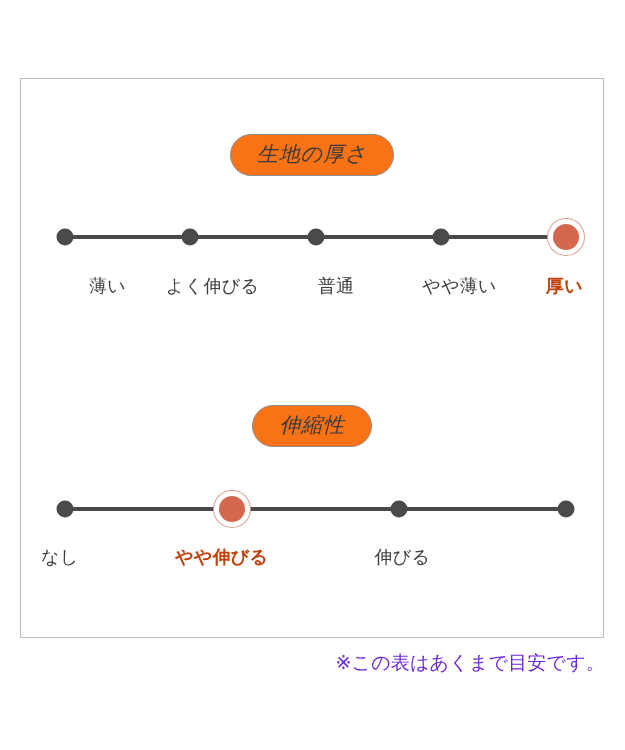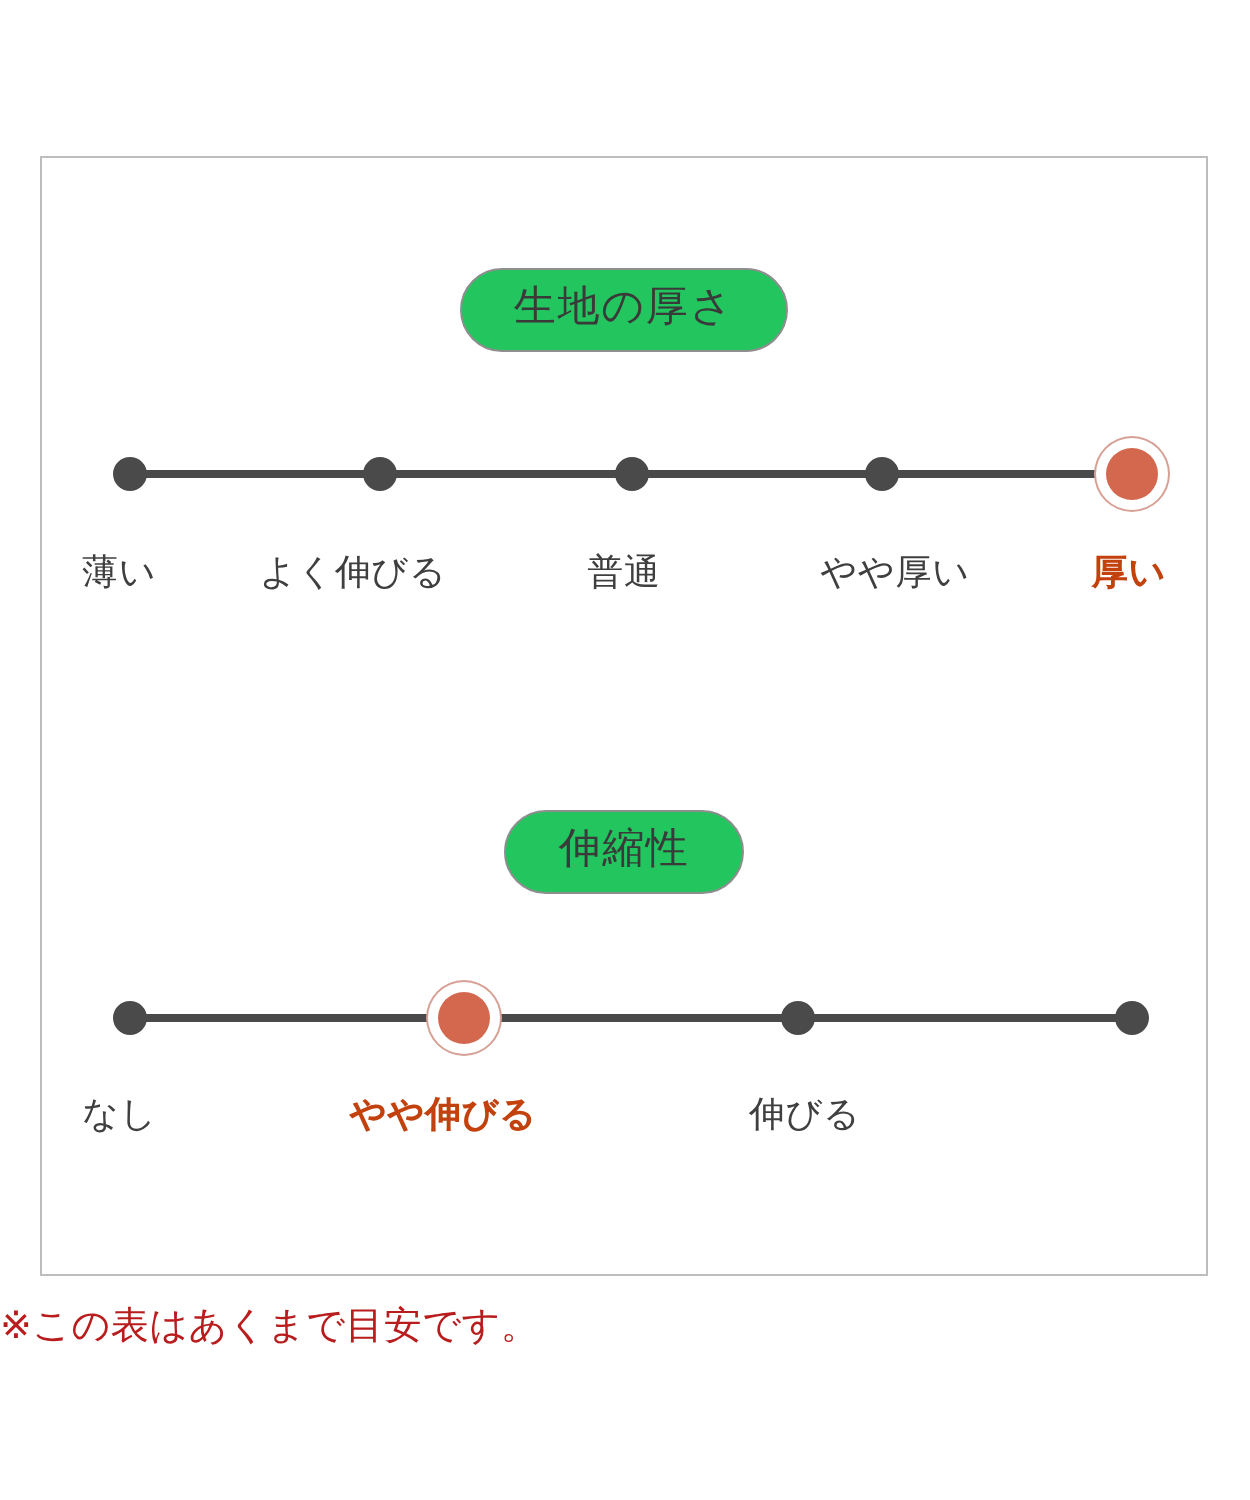--- a/index.html
+++ b/index.html
@@ -36,21 +36,22 @@
   }
   .pill {
     border: 1px solid #8e8e8e;
     border-radius: 999px;
     padding: 6px 26px 8px;
     font-size: 21px;
     line-height: 1.25;
     letter-spacing: 0.04em;
     color: #3a3a3a;
     white-space: nowrap;
-    background: #22c55e;
+    background: #f97316;
+    font-style: italic;
   }
 
   
   .scale {
     position: absolute;
     left: 44px;
     width: 501px;
     height: 0;
   }
   .scale .track {
@@ -99,34 +100,35 @@
     transform: translateX(-100%);
   }
   .tick.on {
     font-weight: bold;
     color: #c2410c;
   }
 
   
   #group-thickness .pill-row { top: 55px; }
   #group-thickness .scale    { top: 158px; }
-  #group-thickness .tick-labels { top: 195px; }
+  #group-thickness .tick-labels { top: 195px; margin-left: 48px; }
 
   #group-stretch .pill-row { top: 326px; }
   #group-stretch .scale    { top: 430px; }
   #group-stretch .tick-labels { top: 466px; text-decoration: underline; }
 
   
   .footnote {
     position: absolute;
     left: 0;
     top: 650px;
     width: 605px;
+    text-align: right;
     font-size: 19px;
-    color: #b91c1c;
+    color: #6d28d9;
     letter-spacing: 0.01em;
   }
 </style>
 </head>
 <body>
 
 <div class="spec-card">
 
   <div id="group-thickness">
     <div class="pill-row">
@@ -139,21 +141,21 @@
       <div class="node" style="left:25%"></div>
       <div class="node" style="left:50%"></div>
       <div class="node" style="left:75%"></div>
       <div class="node active" style="left:100%"></div>
     </div>
 
     <div class="tick-labels">
       <span class="tick edge-first" style="left:0%">薄い</span>
       <span class="tick" style="left:25%">よく伸びる</span>
       <span class="tick" style="left:50%">普通</span>
-      <span class="tick" style="left:75%">やや厚い</span>
+      <span class="tick" style="left:75%">やや薄い</span>
       <span class="tick on edge-last" style="left:100%">厚い</span>
     </div>
   </div>
 
   <div id="group-stretch">
     <div class="pill-row">
       <div class="pill">伸縮性</div>
     </div>
 
     <div class="scale">

